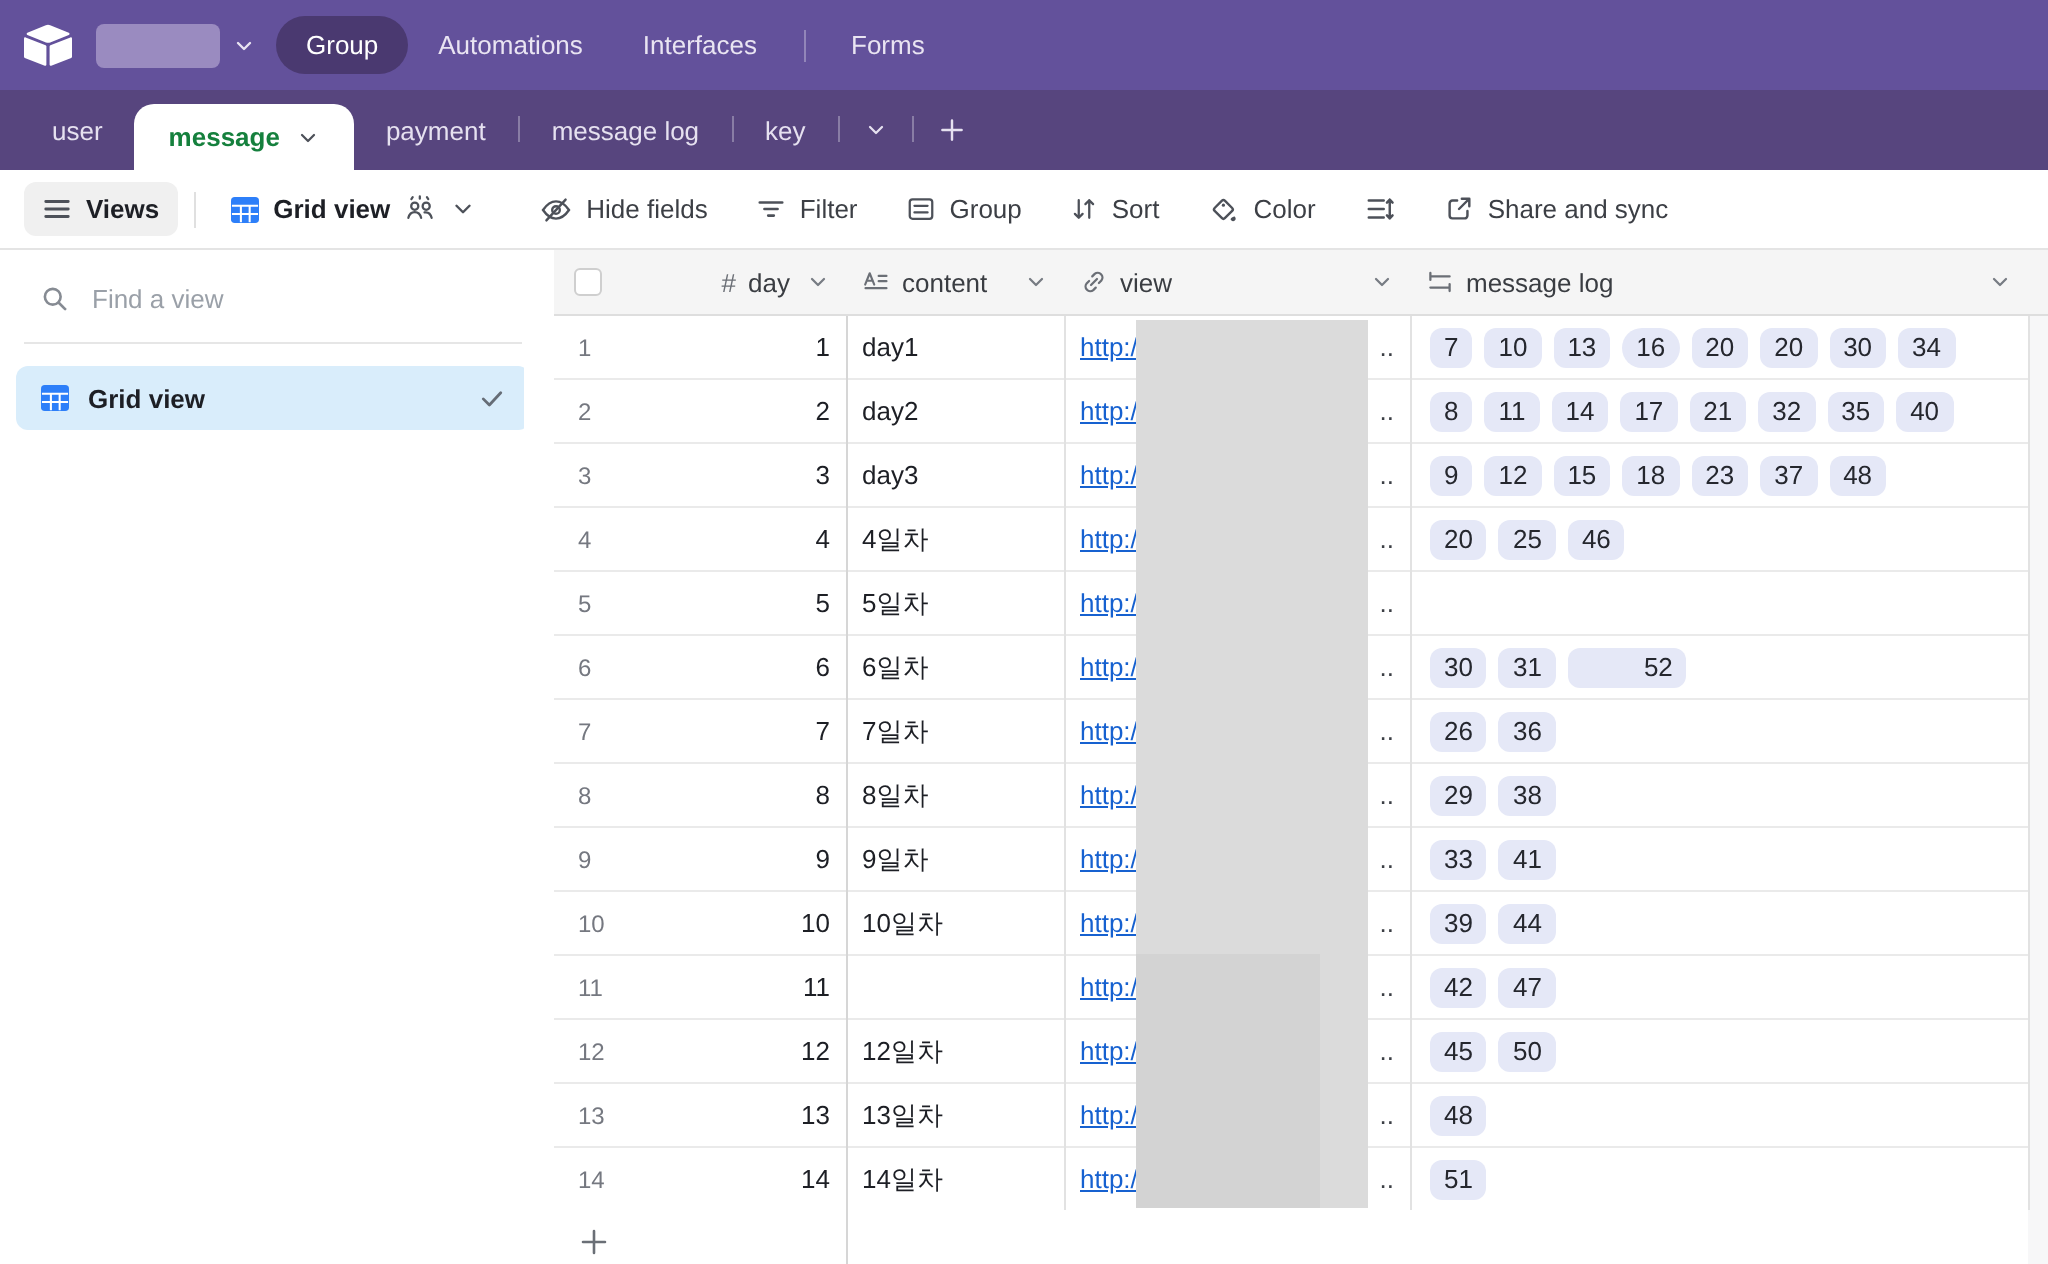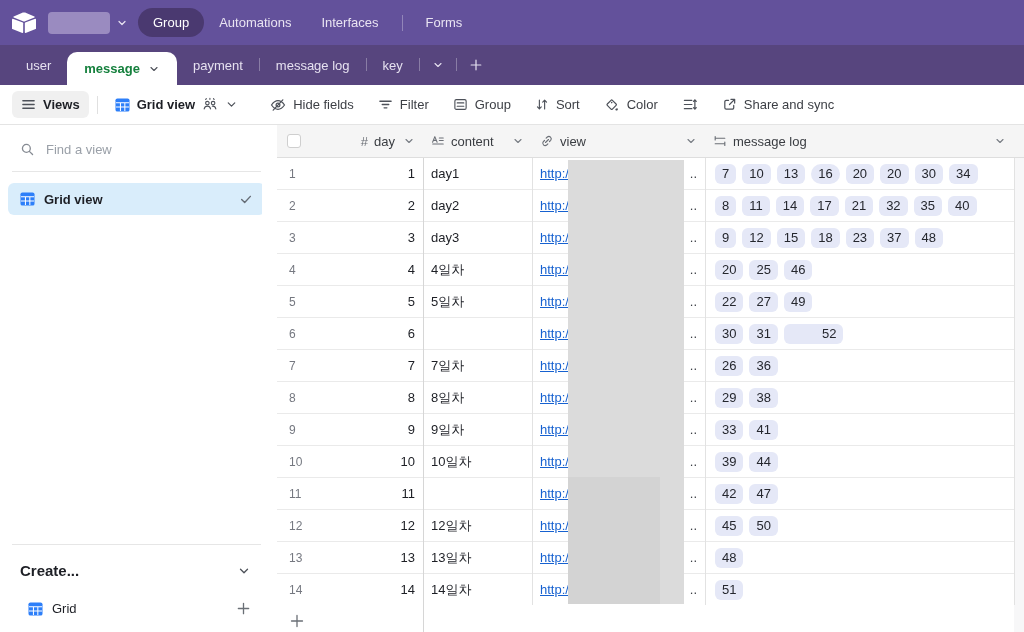--- a/index.html
+++ b/index.html
@@ -279,45 +279,20 @@
           </svg>
         </div>
         <div class="">Grid view</div>
         <div class="view-check">
           <svg width="14" height="14" viewBox="0 0 16 16" fill="none" stroke="currentColor" stroke-width="1.6" stroke-linecap="round" stroke-linejoin="round">
             <path d="M3 8.5l3.5 3.5L13 5"></path>
           </svg>
         </div>
       </div>
     </div>
-  <div class="sidebar-bottom">
-    <div class="sb-divider"></div>
-    <div class="create-row">
-      <span>Create...</span>
-      <span class="create-chev">
-        <svg width="14" height="14" viewBox="0 0 16 16" fill="none" stroke="currentColor" stroke-width="1.5" stroke-linecap="round" stroke-linejoin="round">
-            <path d="M4 6l4 4 4-4"></path>
-          </svg>
-      </span>
-    </div>
-    <div class="grid-row-item">
-      <span>
-        <svg width="15" height="14" viewBox="0 0 16 15">
-            <rect x="0.5" y="0.5" width="15" height="14" rx="2" fill="#2d7ff9"></rect>
-            <path d="M1 5.2h14M5.8 5.2V14M10.5 5.2V14M1 9.6h14" stroke="#fff" stroke-width="1.1"></path>
-          </svg>
-      </span>
-      <span>Grid</span>
-      <span class="plus">
-        <svg width="15" height="15" viewBox="0 0 16 16" fill="none" stroke="currentColor" stroke-width="1.4" stroke-linecap="round">
-            <path d="M8 2.5v11M2.5 8h11"></path>
-          </svg>
-      </span>
-    </div>
-  </div>
 </div>
 
 <div class="grid-area">
   <div class="grid-header">
     <span class="hdr-checkbox"></span>
     <div class="col-head h-day">
       <span class="hash">#</span>
       <span>day</span>
       <span class="chev">
         <svg width="12" height="12" viewBox="0 0 16 16" fill="none" stroke="currentColor" stroke-width="1.5" stroke-linecap="round" stroke-linejoin="round">
@@ -439,29 +414,25 @@
         </div>
       </div>
       <div class="row">
         <div class="row-num">5</div>
         <div class="cell cell-day">5</div>
         <div class="cell cell-content">5일차</div>
         <div class="cell cell-link">
           <div class="link-text" style="display: inline;">http:/</div>
           <div class="link-trunc">..</div>
         </div>
-        <div class="cell cell-msg">
-          <div class="badge" style="display: inline-flex;">22</div>
-          <div class="badge" style="display: inline-flex;">27</div>
-          <div class="badge" style="display: inline-flex;">49</div>
-        </div>
       </div>
       <div class="row">
         <div class="row-num">6</div>
         <div class="cell cell-day">6</div>
+        <div class="cell cell-content">6일차</div>
         <div class="cell cell-link">
           <div class="link-text" style="display: inline;">http:/</div>
           <div class="link-trunc">..</div>
         </div>
         <div class="cell cell-msg">
           <div class="badge" style="display: inline-flex;">30</div>
           <div class="badge" style="display: inline-flex;">31</div>
           <div class="badge" style="display: inline-flex; padding-left: 38px;">52</div>
         </div>
       </div>

